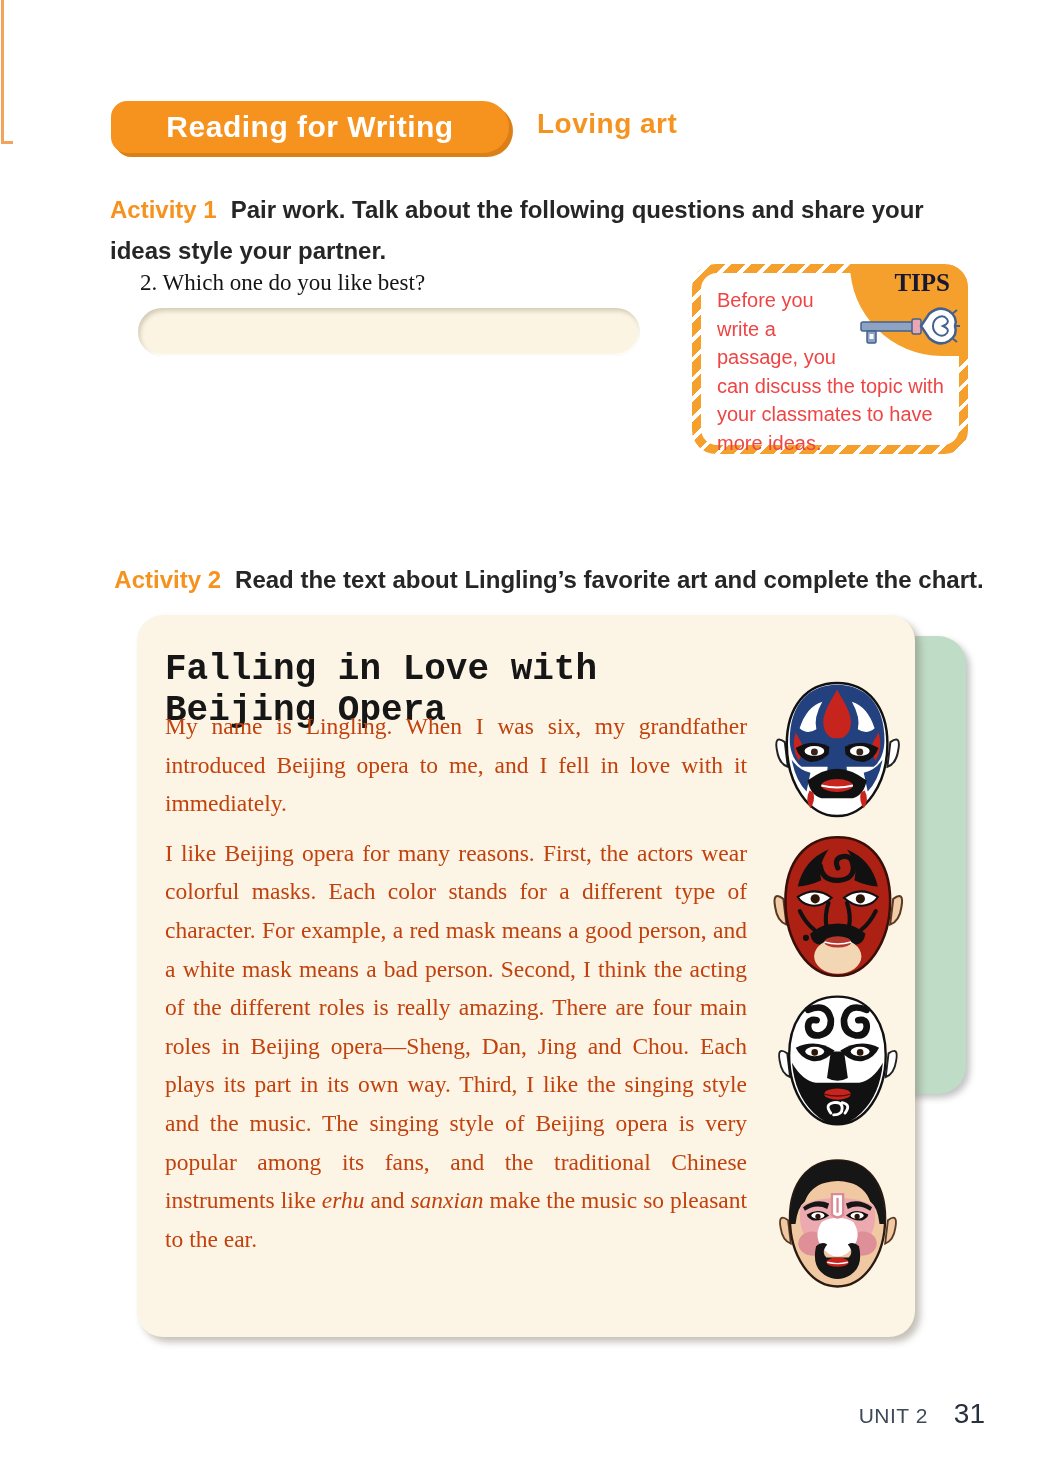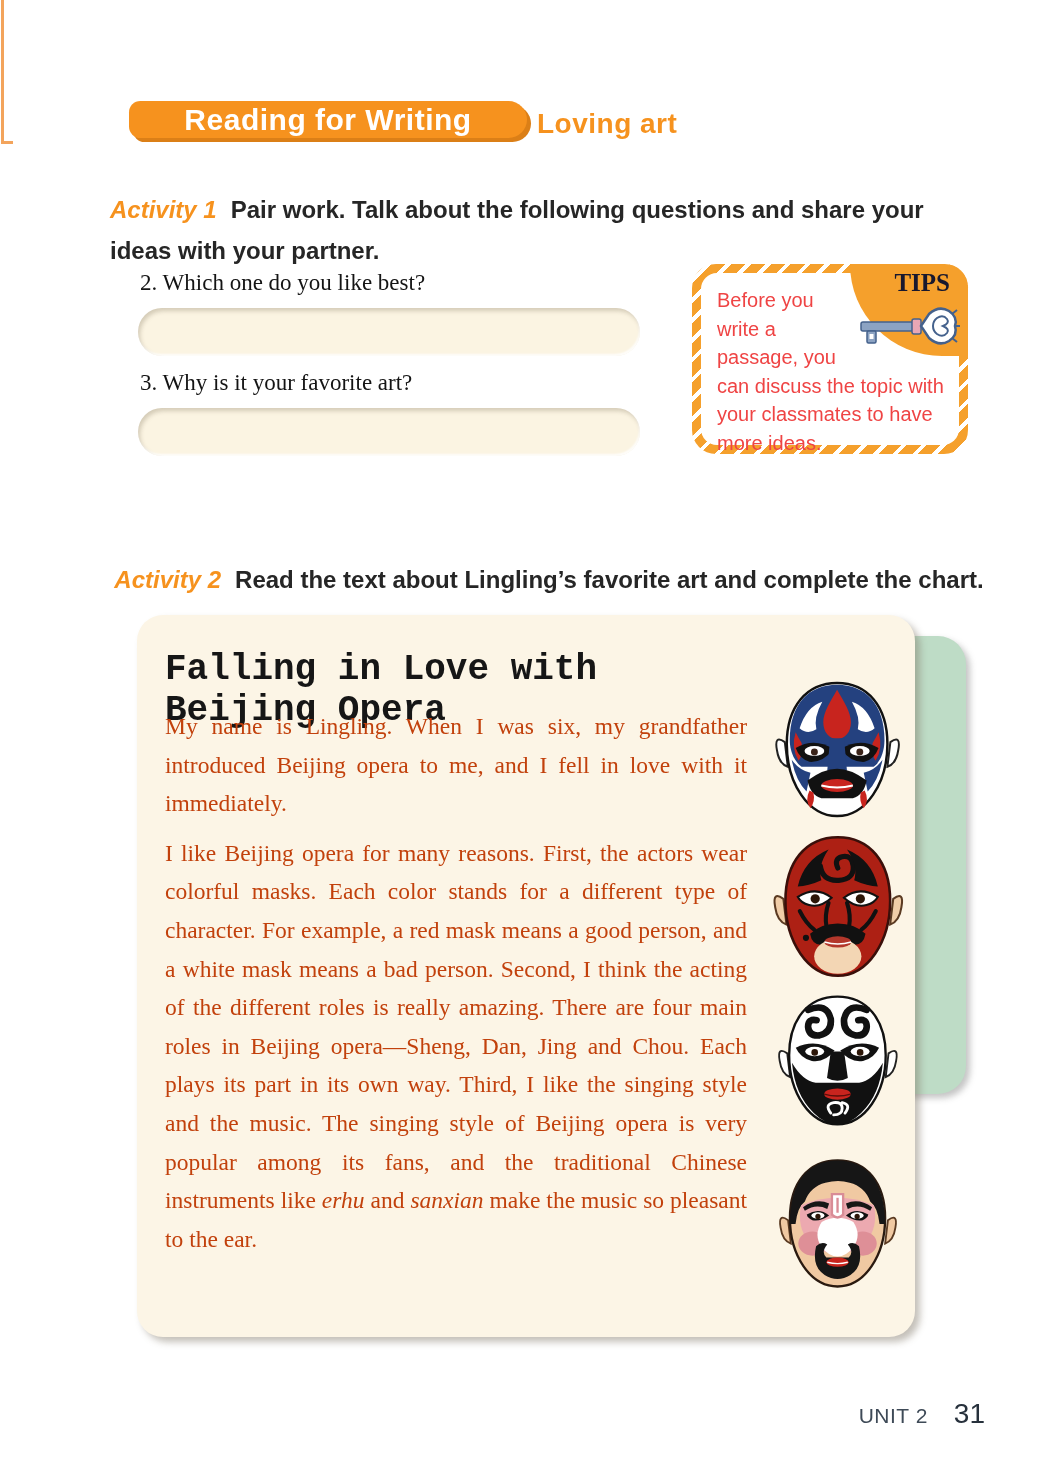--- a/index.html
+++ b/index.html
@@ -18,39 +18,39 @@
   }
   .left-edge-mark{
     position:absolute;left:1px;top:0;width:3px;height:144px;
     background:#F3A45C;
   }
   .left-edge-mark::after{
     content:"";position:absolute;left:0;bottom:0;width:12px;height:3px;background:#F3A45C;
   }
   
   .banner{
-    position:absolute;left:129px;top:101px;width:398px;height:37px;
+    position:absolute;left:111px;top:101px;width:398px;height:52px;
     background:var(--accent-orange);
     border-radius:16px 26px 26px 16px;
     box-shadow:4px 4px 0 var(--banner-shadow);
     display:flex;align-items:center;justify-content:center;
   }
   .banner-label{
     color:#ffffff;font-size:30px;font-weight:bold;letter-spacing:.5px;
   }
   .topic-label{
     position:absolute;left:537px;top:108px;
     font-size:28px;font-weight:bold;color:var(--accent-orange);letter-spacing:.5px;
   }
   
   .activity-heading{
     position:absolute;left:110px;width:878px;
     font-size:24px;font-weight:bold;color:#262626;line-height:41px;
   }
-  .activity-heading .activity-label{color:var(--accent-orange);margin-right:14px;font-style:italic;}
+  .activity-heading .activity-label{color:var(--accent-orange);margin-right:14px;}
   .activity-1{top:189px;}
   .activity-2{top:559px;text-align:center;}
   
   .questions{position:absolute;left:138px;top:266px;width:502px;}
   .question-item{margin-bottom:10px;}
   .question-text{
     font-family:"Liberation Serif",serif;font-size:23px;color:#141414;
     margin:0 0 8px 2px;height:34px;line-height:34px;
   }
   .answer-blank{
@@ -122,35 +122,28 @@
 <body>
 
 <div class="left-edge-mark"></div>
 
 <div class="banner">
   <span class="banner-label">Reading for Writing</span>
 </div>
 <div class="topic-label">Loving art</div>
 
 <div class="activity-heading activity-1">
-  <span class="activity-label">Activity 1</span><span>Pair work. Talk about the following questions and share your ideas with your partner.</span>
+  <span class="activity-label">Activity 1</span><span>Pair work. Talk about the following questions and share your ideas style your partner.</span>
 </div>
 
 <div class="questions">
   <div class="question-item">
     <div class="question-text">
       <span>2.</span>
       <span>Which one do you like best?</span>
-    </div>
-    <div class="answer-blank"></div>
-  </div>
-  <div class="question-item">
-    <div class="question-text">
-      <span>3.</span>
-      <span>Why is it your favorite art?</span>
     </div>
     <div class="answer-blank"></div>
   </div>
 </div>
 
 <div class="tips-box">
   <div class="tips-inner">
     <div class="tips-float-spacer"></div>
     <span>Before you write a passage, you can discuss the topic with your classmates to have more ideas.</span>
   </div>

